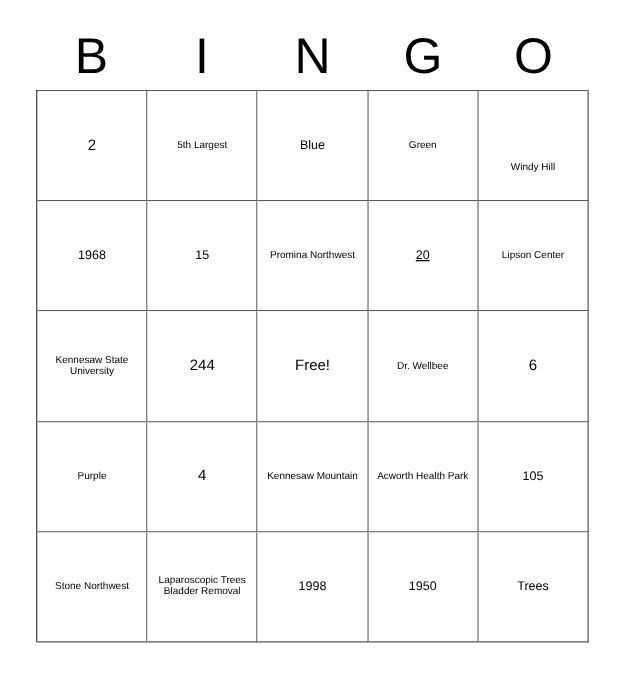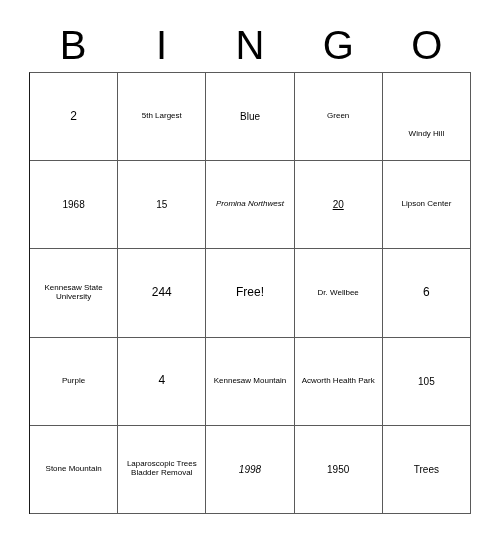--- a/index.html
+++ b/index.html
@@ -119,21 +119,21 @@
       <div class="cell">
         <span class="cell-text fs-lg" style="font-size: 8px; margin-top: 36px;">Windy Hill</span>
       </div>
       <div class="cell">
         <span class="cell-text fs-xl" style="font-size: 10px;">1968</span>
       </div>
       <div class="cell">
         <span class="cell-text fs-xl" style="font-size: 10px;">15</span>
       </div>
       <div class="cell">
-        <span class="cell-text fs-xxs" style="font-size: 8px; font-style: italic;">Promina Northwest</span>
+        <span class="cell-text fs-xxs" style="font-size: 8px;">Promina Northwest</span>
       </div>
       <div class="cell">
         <span class="cell-text fs-xl" style="font-size: 10px; text-decoration: underline;">20</span>
       </div>
       <div class="cell">
         <span class="cell-text fs-md" style="font-size: 8px;">Lipson Center</span>
       </div>
       <div class="cell">
         <span class="cell-text fs-tiny" style="font-size: 8px;">Kennesaw State University</span>
       </div>
@@ -158,27 +158,27 @@
       <div class="cell">
         <span class="cell-text fs-tiny" style="font-size: 8px;">Kennesaw Mountain</span>
       </div>
       <div class="cell">
         <span class="cell-text fs-md" style="font-size: 8px;">Acworth Health Park</span>
       </div>
       <div class="cell">
         <span class="cell-text fs-xl" style="font-size: 10px;">105</span>
       </div>
       <div class="cell">
-        <span class="cell-text fs-md" style="font-size: 8px;">Stone Mountain</span>
+        <span class="cell-text fs-md" style="font-size: 8px;">Stone Northwest</span>
       </div>
       <div class="cell">
         <span class="cell-text fs-micro" style="font-size: 8px;">Laparoscopic Trees Bladder Removal</span>
       </div>
       <div class="cell">
-        <span class="cell-text fs-xl" style="font-size: 10px; font-style: italic;">1998</span>
+        <span class="cell-text fs-xl" style="font-size: 10px;">1998</span>
       </div>
       <div class="cell">
         <span class="cell-text fs-xl" style="font-size: 10px;">1950</span>
       </div>
       <div class="cell">
         <span class="cell-text fs-xl" style="font-size: 10px;">Trees</span>
       </div>
     </div>
 
 </div>

